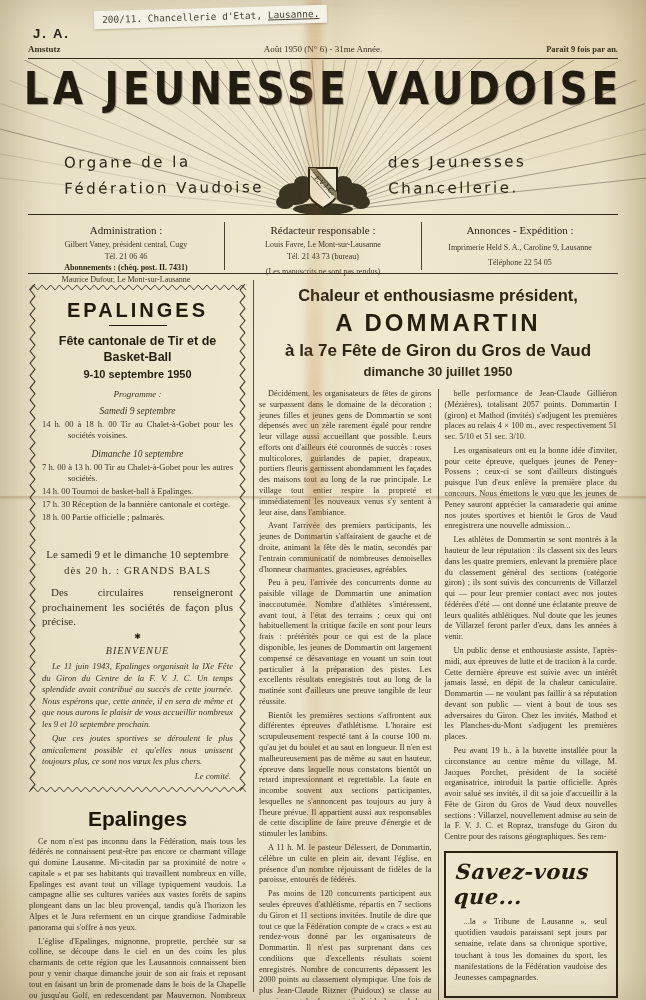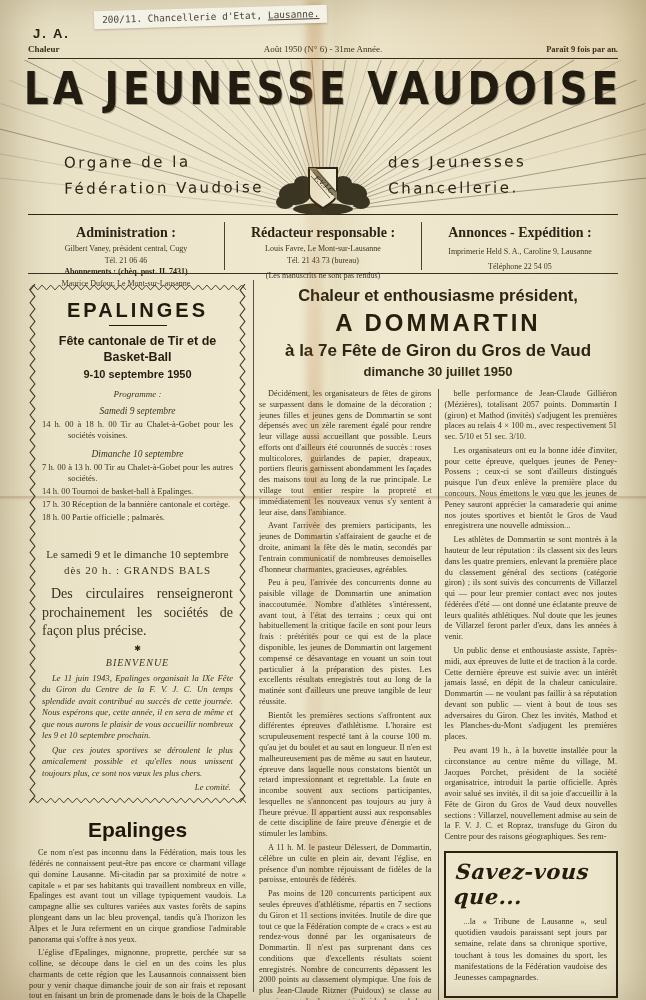--- a/index.html
+++ b/index.html
@@ -46,21 +46,21 @@
   }
   .subtitle-row{position:absolute;left:0;top:78px;width:566px;height:76px;z-index:4;}
   .sub-left{position:absolute;left:64px;top:12px;font-family:"DejaVu Sans", sans-serif;font-size:15px;letter-spacing:2.5px;color:#2a2415;line-height:1.7;transform:rotate(-.5deg);}
   .sub-right{position:absolute;right:40px;top:12px;font-family:"DejaVu Sans", sans-serif;font-size:15px;letter-spacing:2.5px;color:#2a2415;line-height:1.7;text-align:left;transform:rotate(-.5deg);}
   .emblem{position:absolute;left:273px;top:4px;width:100px;height:78px;}
   .mastrule{position:absolute;left:28px;right:28px;top:214px;border-top:1.6px solid #2c2514;}
 
   
   .infobar{position:absolute;left:28px;right:28px;top:220px;height:52px;display:flex;font-size:8px;color:#3d3523;text-align:center;}
   .infocol{flex:1;padding:3px 6px;line-height:1.45;}
-  .infocol .hd{font-weight:bold;font-size:14px;color:#2c2514;}
+  .infocol .hd{font-weight:normal;font-size:11px;color:#2c2514;}
   .infocol b{color:#2c2514;}
   .infodiv{width:0;border-left:1px solid #4a4130;margin:2px 0;}
   .infobarrule{position:absolute;left:28px;right:28px;top:273px;border-top:1px solid #3a3222;}
 
   
   .content{position:absolute;left:28px;right:28px;top:280px;bottom:8px;display:flex;z-index:2;}
   .leftcol{width:219px;flex:none;}
   .vdiv{width:0;border-left:1px solid #5a5140;margin:0 4px 0 6px;}
   .maincol{flex:1;min-width:0;}
 
@@ -73,21 +73,21 @@
   .zz-right{right:0;top:0;width:7px;height:100%;}
   .ep-title{font-family:"Liberation Sans", sans-serif;font-weight:bold;font-size:20px;letter-spacing:3px;text-align:center;color:#211b0d;margin:2px 0 3px;}
   .ep-title-rule{width:58px;border-top:1.4px solid #211b0d;margin:0 auto 8px;}
   .ep-sub1{font-family:"Liberation Sans", sans-serif;font-weight:bold;font-size:12.5px;text-align:center;color:#241e0f;line-height:1.25;margin:0 4px;}
   .ep-sub2{font-family:"Liberation Sans", sans-serif;font-weight:bold;font-size:11px;text-align:center;color:#241e0f;margin:3px 0 9px;}
   .ep-prog{font-style:italic;text-align:center;font-size:9px;margin:4px 0 2px;}
   .ep-day{font-style:italic;text-align:center;font-size:9.5px;margin:7px 0 3px;}
   .ep-item{font-size:8.6px;line-height:1.3;padding-left:26px;text-indent:-26px;margin:2px 0;text-align:justify;}
   .ep-bals{font-size:11px;text-align:center;margin:24px 0 2px;line-height:1.45;}
   .ep-bals .caps{letter-spacing:1px;}
-  .ep-note{font-size:14px;line-height:1.3;text-align:justify;text-indent:9px;margin:6px 0 2px;}
+  .ep-note{font-size:11px;line-height:1.3;text-align:justify;text-indent:9px;margin:6px 0 2px;}
   .ep-star{text-align:center;font-size:8px;margin:4px 0;color:#2c2514;}
   .ep-bvn{font-style:italic;text-align:center;font-size:10px;letter-spacing:1px;margin:2px 0 5px;}
   .ep-it{font-style:italic;font-size:8.7px;line-height:1.32;text-align:justify;text-indent:10px;margin:0 0 3px;}
   .ep-sig{font-style:italic;font-size:8.7px;text-align:right;margin:1px 2px 2px 0;}
 
   .ep-head2{font-family:"Liberation Sans", sans-serif;font-weight:bold;font-size:21px;text-align:center;color:#1e180b;margin:14px 0 6px;}
   .bodyp{font-size:8.3px;line-height:1.3;text-align:justify;text-indent:9px;margin:0 1px 3px;}
 
   
   .headline{text-align:center;margin:6px 6px 10px;}
@@ -106,21 +106,21 @@
 </style>
 </head>
 <body>
 
 <div class="page">
   <div class="crease"></div>
 
   <div class="stamp"><span>200/11. Chancellerie d'Etat, </span><span class="u">Lausanne.</span></div>
   <div class="ja">J. A.</div>
   <div class="dateline">
-    <span class="l">Chaleur</span>
+    <span class="l">Amstutz</span>
     <span class="c">Août 1950 (N° 6) - 31me Année.</span>
     <span class="r">Paraît 9 fois par an.</span>
   </div>
   <div class="toprule"></div>
 
   <div class="masthead-wrap">
     <svg id="rays" viewBox="0 0 646 156">
         <line x1="297.1424307204249" y1="149.282259955041" x2="-15.137444425212948" y2="116.46032248899796" stroke="rgba(58,48,32,0.32)" stroke-width="0.5"></line>
         <line x1="293.2772926393289" y1="146.65204084234858" x2="-11.626506709542298" y2="91.79118829134171" stroke="rgba(58,48,32,0.32)" stroke-width="0.5"></line>
         <line x1="297.4294045462042" y1="145.43458697884785" x2="-6.318274783734637" y2="67.44543836394959" stroke="rgba(58,48,32,0.5)" stroke-width="0.8"></line>

